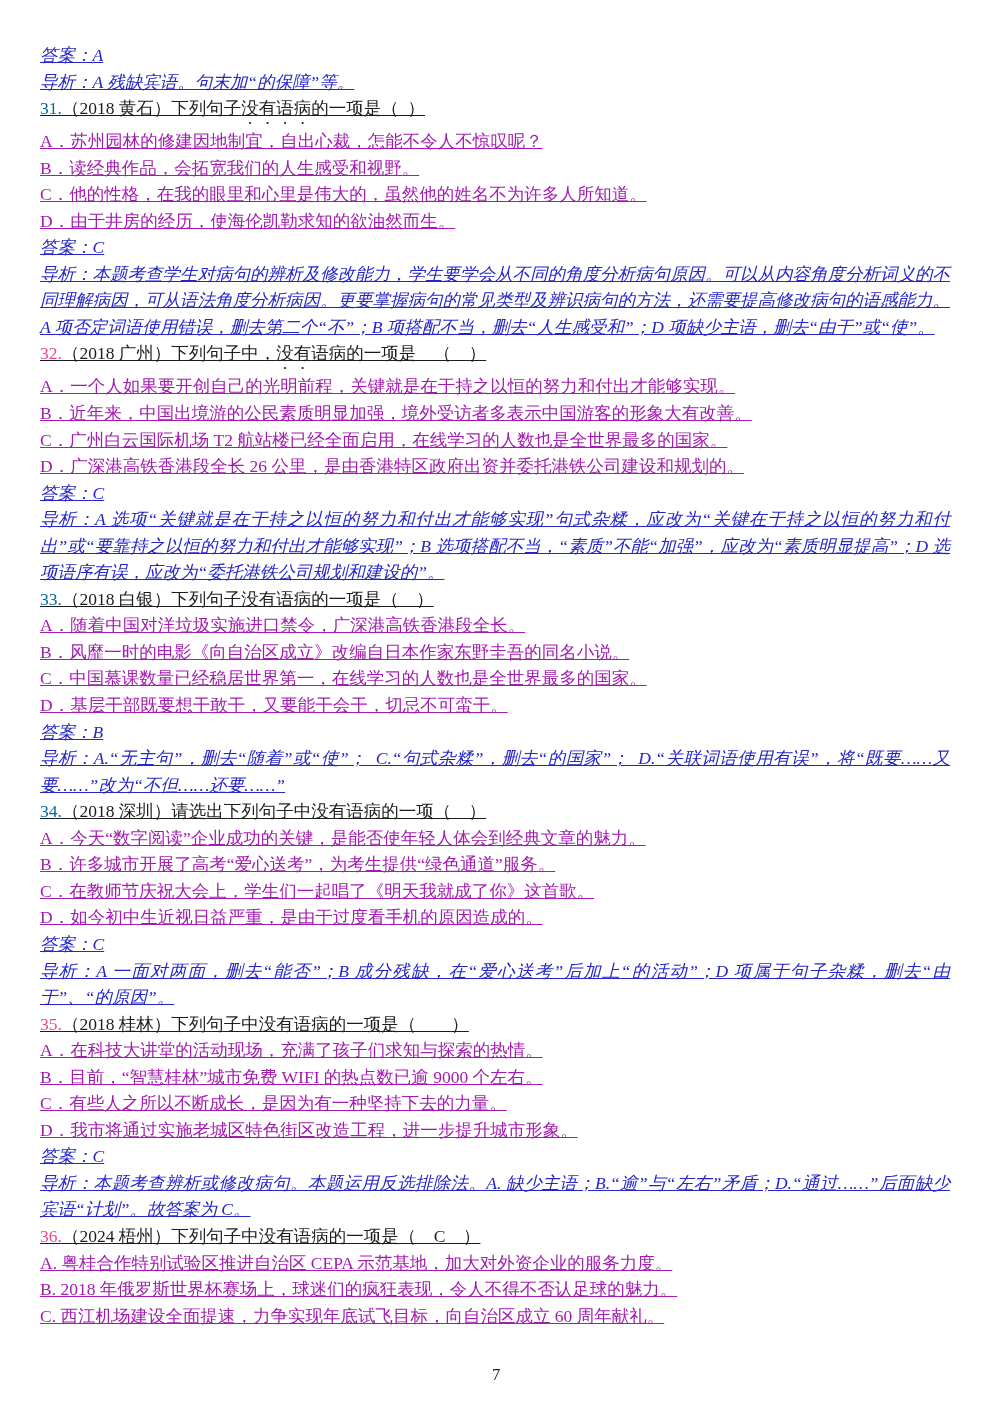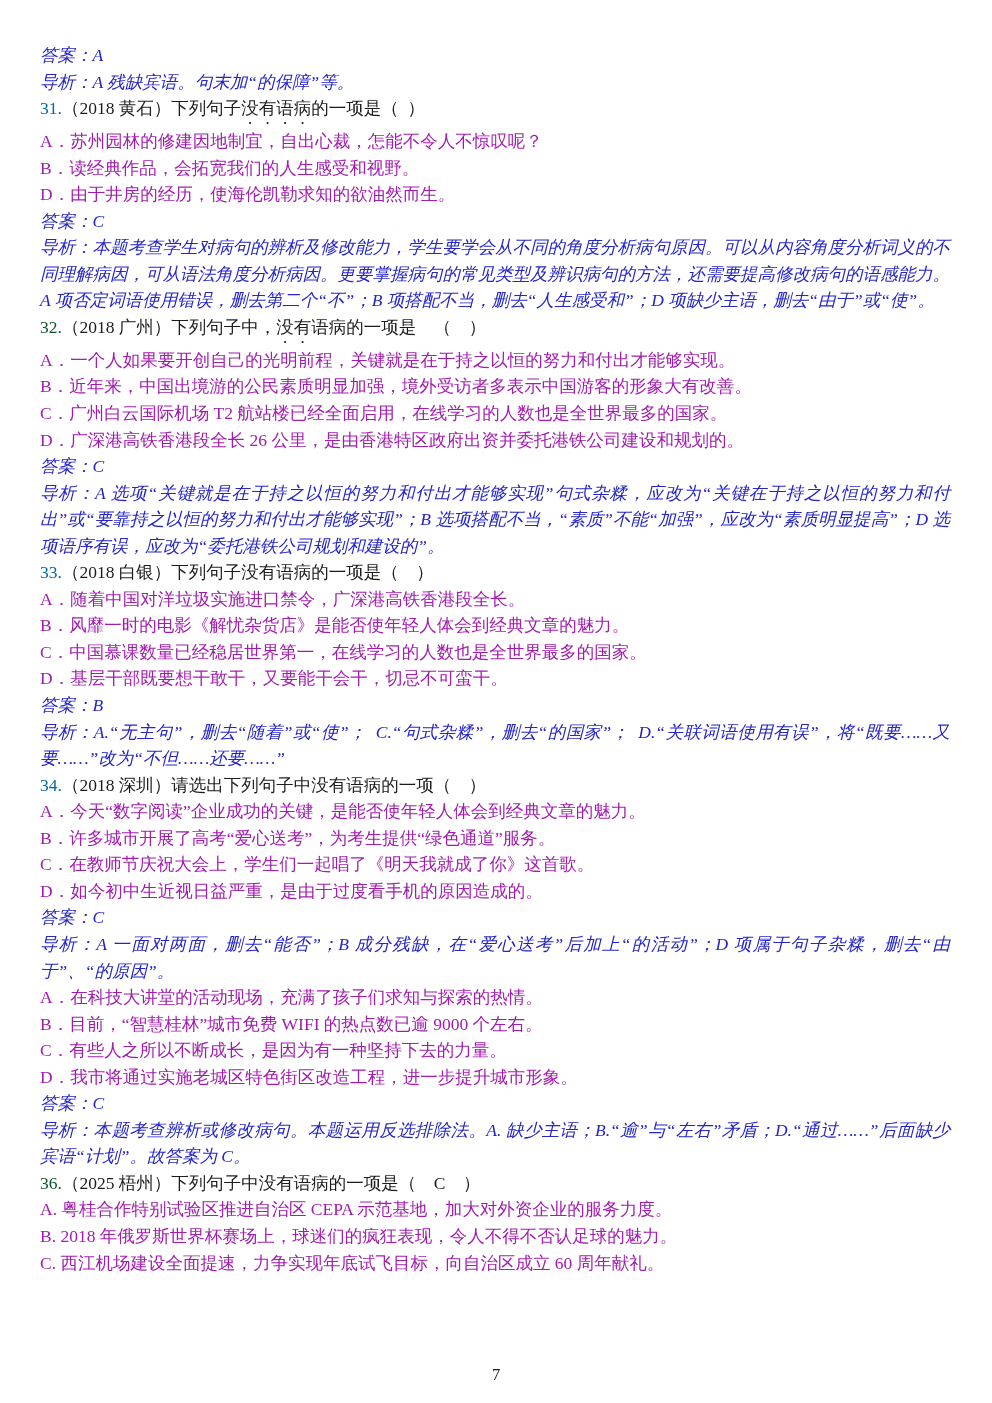--- a/index.html
+++ b/index.html
@@ -18,24 +18,25 @@
     font-family: "Liberation Serif", "DejaVu Serif", serif;
     color: #1c1c1c;
     position: relative;
   }
   p.line {
     margin: 0;
     font-size: 17.5px;
     line-height: 26.55px;
     white-space: pre-wrap;
     word-break: break-all;
+    text-decoration: underline;
   }
   .stem  { color: #1c1c1c; }
   .option{ color: #a21caf; }
-  .qnum-blue { color: #14532d; text-align: right; }
+  .qnum-blue { color: #ec4899; text-align: right; }
   .qnum-black{ color: #0369a1; }
   .answer, .analysis {
     color: #2525c8;
     font-style: italic;
   }
   .analysis { text-align: justify; }
   .emph {
     -webkit-text-emphasis: filled dot #1c1c1c;
     -webkit-text-emphasis-position: under;
     text-emphasis: filled dot #1c1c1c;
@@ -58,61 +59,63 @@
 
   <p class="line answer">答案：A</p>
 
   <p class="line analysis">导析：A 残缺宾语。句末加“的保障”等。</p>
 
   <div>
       <div class="question-block">
         <p class="line stem"><span class="qnum-black">31.</span><span>（2018 黄石）下列句子</span><span class="emph">没有语病</span><span>的一项是（  ）</span></p>
         <p class="line option">A．苏州园林的修建因地制宜，自出心裁，怎能不令人不惊叹呢？</p>
         <p class="line option">B．读经典作品，会拓宽我们的人生感受和视野。</p>
+        <p class="line option">C．他的性格，在我的眼里和心里是伟大的，虽然他的姓名不为许多人所知道。</p>
         <p class="line option">D．由于井房的经历，使海伦凯勒求知的欲油然而生。</p>
         <p class="line answer">答案：C</p>
         <p class="line analysis">导析：本题考查学生对病句的辨析及修改能力，学生要学会从不同的角度分析病句原因。可以从内容角度分析词义的不同理解病因，可从语法角度分析病因。更要掌握病句的常见类型及辨识病句的方法，还需要提高修改病句的语感能力。A 项否定词语使用错误，删去第二个“不”；B 项搭配不当，删去“人生感受和”；D 项缺少主语，删去“由于”或“使”。</p>
       </div>
       <div class="question-block">
         <p class="line stem"><span class="qnum-blue">32.</span><span>（2018 广州）下列句子中，</span><span class="emph">没有</span><span>语病的一项是　（　）</span></p>
         <p class="line option">A．一个人如果要开创自己的光明前程，关键就是在于持之以恒的努力和付出才能够实现。</p>
         <p class="line option">B．近年来，中国出境游的公民素质明显加强，境外受访者多表示中国游客的形象大有改善。</p>
         <p class="line option">C．广州白云国际机场 T2 航站楼已经全面启用，在线学习的人数也是全世界最多的国家。</p>
         <p class="line option">D．广深港高铁香港段全长 26 公里，是由香港特区政府出资并委托港铁公司建设和规划的。</p>
         <p class="line answer">答案：C</p>
         <p class="line analysis">导析：A 选项“关键就是在于持之以恒的努力和付出才能够实现”句式杂糅，应改为“关键在于持之以恒的努力和付出”或“要靠持之以恒的努力和付出才能够实现”；B 选项搭配不当，“素质”不能“加强”，应改为“素质明显提高”；D 选项语序有误，应改为“委托港铁公司规划和建设的”。</p>
       </div>
       <div class="question-block">
         <p class="line stem"><span class="qnum-black">33.</span><span>（2018 白银）下列句子没有语病的一项是（　）</span></p>
         <p class="line option">A．随着中国对洋垃圾实施进口禁令，广深港高铁香港段全长。</p>
-        <p class="line option">B．风靡一时的电影《解忧杂货店》是能否使年轻人体会到经典文章的魅力。</p>
+        <p class="line option">B．风靡一时的电影《向自治区成立》改编自日本作家东野圭吾的同名小说。</p>
         <p class="line option">C．中国慕课数量已经稳居世界第一，在线学习的人数也是全世界最多的国家。</p>
         <p class="line option">D．基层干部既要想干敢干，又要能干会干，切忌不可蛮干。</p>
         <p class="line answer">答案：B</p>
         <p class="line analysis">导析：A.“无主句”，删去“随着”或“使”；  C.“句式杂糅”，删去“的国家”；  D.“关联词语使用有误”，将“既要……又要……”改为“不但……还要……”</p>
       </div>
       <div class="question-block">
         <p class="line stem"><span class="qnum-black">34.</span><span>（2018 深圳）请选出下列句子中没有语病的一项（　）</span></p>
         <p class="line option">A．今天“数字阅读”企业成功的关键，是能否使年轻人体会到经典文章的魅力。</p>
         <p class="line option">B．许多城市开展了高考“爱心送考”，为考生提供“绿色通道”服务。</p>
         <p class="line option">C．在教师节庆祝大会上，学生们一起唱了《明天我就成了你》这首歌。</p>
         <p class="line option">D．如今初中生近视日益严重，是由于过度看手机的原因造成的。</p>
         <p class="line answer">答案：C</p>
         <p class="line analysis">导析：A 一面对两面，删去“能否”；B 成分残缺，在“爱心送考”后加上“的活动”；D 项属于句子杂糅，删去“由于”、“的原因”。</p>
       </div>
       <div class="question-block">
+        <p class="line stem"><span class="qnum-blue">35.</span><span>（2018 桂林）下列句子中没有语病的一项是（　　）</span></p>
         <p class="line option">A．在科技大讲堂的活动现场，充满了孩子们求知与探索的热情。</p>
         <p class="line option">B．目前，“智慧桂林”城市免费 WIFI 的热点数已逾 9000 个左右。</p>
         <p class="line option">C．有些人之所以不断成长，是因为有一种坚持下去的力量。</p>
         <p class="line option">D．我市将通过实施老城区特色街区改造工程，进一步提升城市形象。</p>
         <p class="line answer">答案：C</p>
         <p class="line analysis">导析：本题考查辨析或修改病句。本题运用反选排除法。A. 缺少主语；B.“逾”与“左右”矛盾；D.“通过……”后面缺少宾语“计划”。故答案为 C。</p>
       </div>
       <div class="question-block">
-        <p class="line stem"><span class="qnum-blue">36.</span><span>（2025 梧州）下列句子中没有语病的一项是（　C　）</span></p>
+        <p class="line stem"><span class="qnum-blue">36.</span><span>（2024 梧州）下列句子中没有语病的一项是（　C　）</span></p>
         <p class="line option">A. 粤桂合作特别试验区推进自治区 CEPA 示范基地，加大对外资企业的服务力度。</p>
         <p class="line option">B. 2018 年俄罗斯世界杯赛场上，球迷们的疯狂表现，令人不得不否认足球的魅力。</p>
         <p class="line option">C. 西江机场建设全面提速，力争实现年底试飞目标，向自治区成立 60 周年献礼。</p>
       </div>
     </div>
 
   <div class="page-footer">7</div>
 </div>
 
 </body></html>

